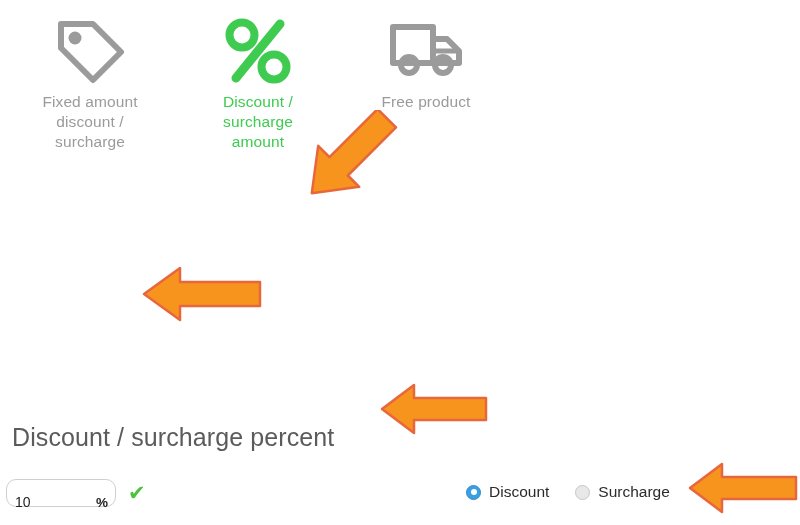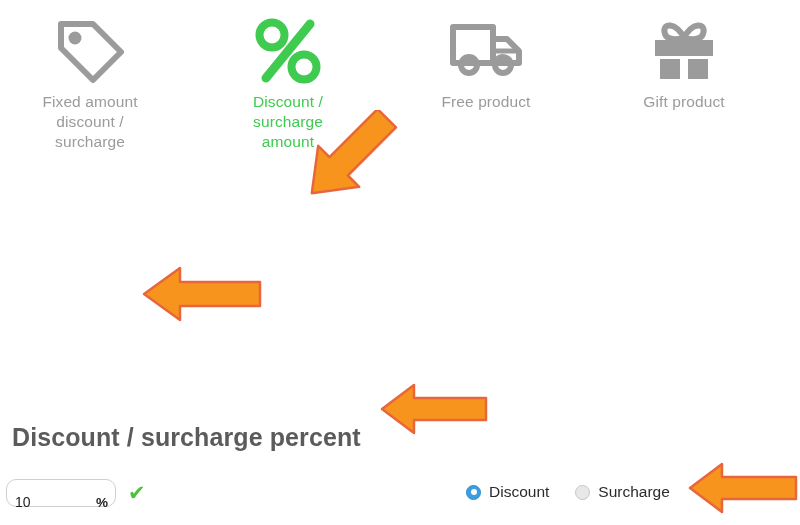--- a/index.html
+++ b/index.html
@@ -16,21 +16,20 @@
     position: relative;
   }
 
   
   .type-row {
     display: flex;
     align-items: flex-start;
     padding: 10px 0 0 0;
     height: 200px;
     box-sizing: border-box;
-    gap: 30px;
   }
   .type-item {
     width: 160px;
     margin-left: 8px;
     text-align: center;
     cursor: pointer;
   }
   .type-item:first-child { margin-left: 10px; }
   .type-icon {
     height: 82px;
@@ -42,21 +41,21 @@
     font-size: 15.5px;
     line-height: 20px;
     color: #9b9b9b;
     letter-spacing: .1px;
   }
   .type-item.active .type-label { color: #3ecb4f; }
 
   
   h2.section-title {
     font-size: 25px;
-    font-weight: bold;
+    font-weight: normal;
     color: #5b5b5b;
     margin: 0;
     padding: 0 0 0 6px;
     letter-spacing: .1px;
   }
 
   .block { position: relative; }
 
   
   .pct-row {
@@ -191,32 +190,20 @@
         <path d="M8 10 H48 V46 H8 Z" fill="none" stroke="#9b9b9b" stroke-width="6" stroke-linejoin="round"></path>
         <path d="M48 22 H62 L74 34 V46 H48 Z" fill="none" stroke="#9b9b9b" stroke-width="6" stroke-linejoin="round"></path>
         <line x1="48" y1="34" x2="74" y2="34" stroke="#9b9b9b" stroke-width="5"></line>
         <circle cx="24" cy="48" r="8" fill="none" stroke="#9b9b9b" stroke-width="6"></circle>
         <circle cx="58" cy="48" r="8" fill="none" stroke="#9b9b9b" stroke-width="6"></circle>
       </svg>
     </div>
     <div class="type-label">Free product</div>
   </div>
 
-  <div class="type-item">
-    <div class="type-icon">
-      <svg width="74" height="70" viewBox="0 0 74 70">
-        <path d="M37 22 C30 6 14 6 18 18 C20 24 30 24 37 22 Z" fill="none" stroke="#9b9b9b" stroke-width="6"></path>
-        <path d="M37 22 C44 6 60 6 56 18 C54 24 44 24 37 22 Z" fill="none" stroke="#9b9b9b" stroke-width="6"></path>
-        <rect x="8" y="24" width="58" height="16" fill="#9b9b9b"></rect>
-        <rect x="13" y="43" width="20" height="20" fill="#9b9b9b"></rect>
-        <rect x="41" y="43" width="20" height="20" fill="#9b9b9b"></rect>
-      </svg>
-    </div>
-    <div class="type-label">Gift product</div>
-  </div>
 </div>
 
 <div class="block">
   <h2 class="section-title" style="position:absolute; left:6px; top:223px;">Discount / surcharge percent</h2>
 
   <div class="pct-row">
     <div class="pct-box">
       <input class="pct-input" type="text" value="10" style="">
       <span class="pct-unit">%</span>
     </div>

